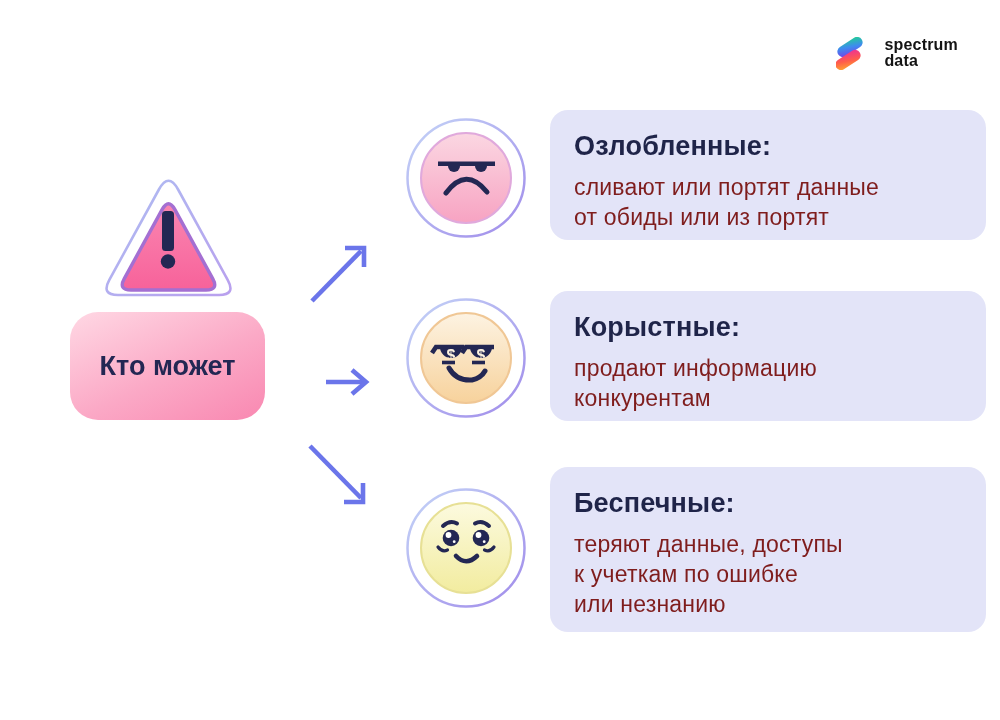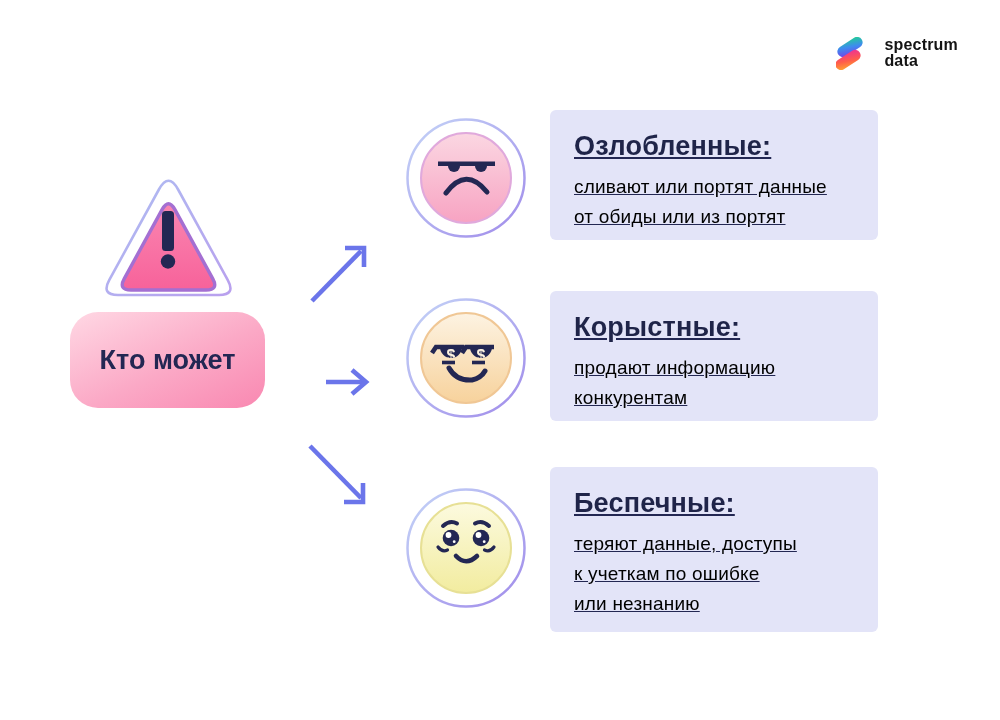--- a/index.html
+++ b/index.html
@@ -7,40 +7,40 @@
     position:relative;width:1000px;height:720px;background:#ffffff;overflow:hidden;
     font-family:"Liberation Sans","DejaVu Sans",sans-serif;color:#232753;
   }
   
   .logo{position:absolute;top:37px;right:42px;display:flex;align-items:flex-start;gap:21px;}
   .logo-text{display:flex;flex-direction:column;line-height:16px;font-size:16px;font-weight:700;color:#141414;letter-spacing:.2px;}
   
   .triangle-wrap{position:absolute;left:96px;top:168px;width:146px;height:132px;}
   
   .source-box{
-    position:absolute;left:70px;top:312px;width:195px;height:96px;border-radius:28px;
+    position:absolute;left:70px;top:312px;width:195px;height:108px;border-radius:28px;
     background:linear-gradient(155deg,#FFD8E4 0%,#FBA9C6 55%,#F988B1 100%);
     display:flex;flex-direction:column;justify-content:center;align-items:center;
     font-size:27px;font-weight:700;line-height:31px;color:#232753;text-align:center;
   }
   
   .arrows{position:absolute;left:295px;top:235px;width:90px;height:285px;}
   
   .emoji{position:absolute;width:124px;height:124px;left:404px;}
   .emoji.e1{top:116px;} .emoji.e2{top:296px;} .emoji.e3{top:486px;}
   
   .card{
-    position:absolute;left:550px;width:328px;background:#E3E4F8;border-radius:6px;
-    padding:21px 24px;box-sizing:border-box;text-decoration:underline;
+    position:absolute;left:550px;width:436px;background:#E3E4F8;border-radius:18px;
+    padding:21px 24px;box-sizing:border-box;
   }
   .card.c1{top:110px;height:130px;}
   .card.c2{top:291px;height:130px;}
   .card.c3{top:467px;height:165px;}
   .card-title{font-size:27px;font-weight:700;color:#1F2449;margin-bottom:10px;letter-spacing:.2px;}
-  .card-line{font-size:19px;color:#000000;line-height:30px;letter-spacing:.2px;}
+  .card-line{font-size:23px;color:#7f1d1d;line-height:30px;letter-spacing:.2px;}
 </style>
 </head>
 <body>
 
 <div class="stage">
 
   <div class="logo">
     <svg width="27" height="33" viewBox="0 0 27 33">
       <defs>
         <linearGradient id="lgA" x1="0" y1="1" x2="1" y2="0">

